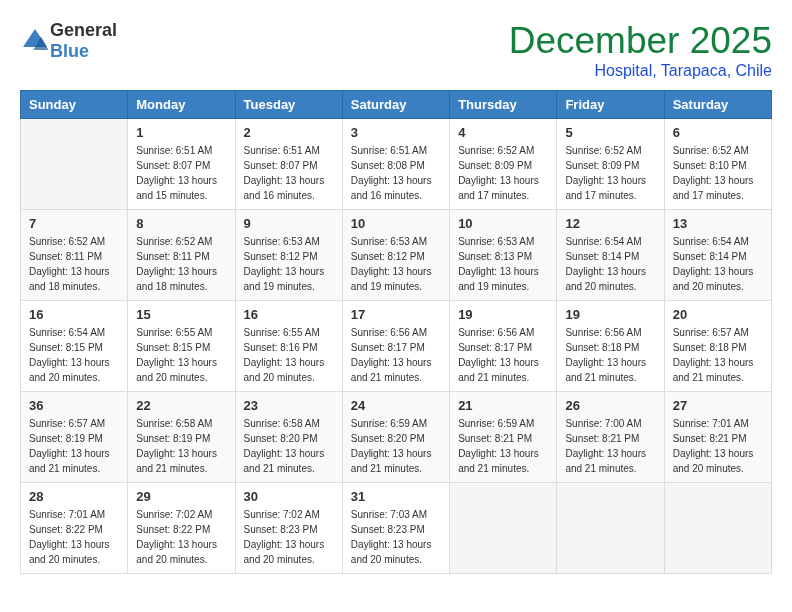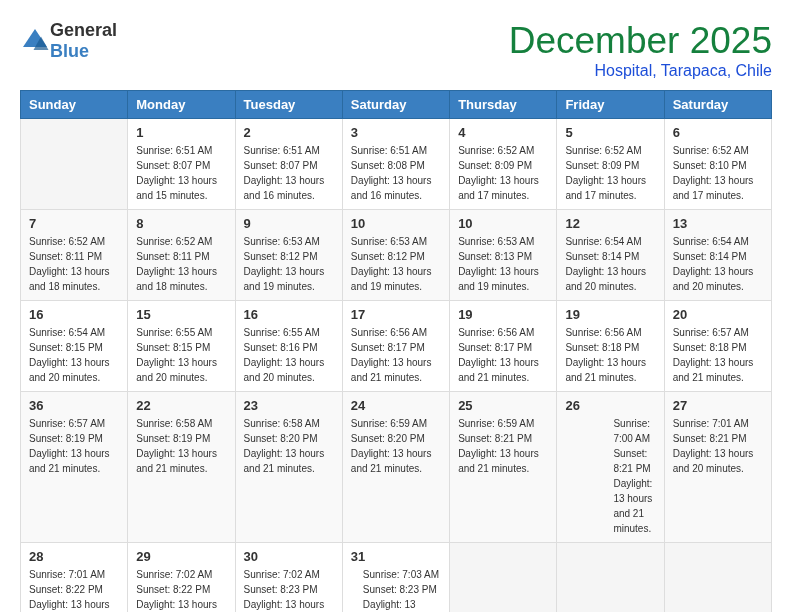--- a/index.html
+++ b/index.html
@@ -291,29 +291,29 @@
 and 21 minutes.</div>
         </td>
         <td>
           <span class="day-number">24</span>
           <div class="day-info" style="white-space: pre-line;">Sunrise: 6:59 AM
 Sunset: 8:20 PM
 Daylight: 13 hours
 and 21 minutes.</div>
         </td>
         <td>
-          <span class="day-number">25</span>
+          <span class="day-number">21</span>
           <div class="day-info" style="white-space: pre-line;">Sunrise: 6:59 AM
 Sunset: 8:21 PM
 Daylight: 13 hours
 and 21 minutes.</div>
         </td>
         <td>
           <span class="day-number">26</span>
-          <div class="day-info" style="white-space: pre-line; margin-left: 48px;">Sunrise: 7:00 AM
+          <div class="day-info" style="white-space: pre-line;">Sunrise: 7:00 AM
 Sunset: 8:21 PM
 Daylight: 13 hours
 and 21 minutes.</div>
         </td>
         <td>
           <span class="day-number">27</span>
           <div class="day-info" style="white-space: pre-line;">Sunrise: 7:01 AM
 Sunset: 8:21 PM
 Daylight: 13 hours
 and 20 minutes.</div>
@@ -336,21 +336,21 @@
         </td>
         <td>
           <span class="day-number">30</span>
           <div class="day-info" style="white-space: pre-line;">Sunrise: 7:02 AM
 Sunset: 8:23 PM
 Daylight: 13 hours
 and 20 minutes.</div>
         </td>
         <td>
           <span class="day-number">31</span>
-          <div class="day-info" style="white-space: pre-line; margin-left: 12px;">Sunrise: 7:03 AM
+          <div class="day-info" style="white-space: pre-line;">Sunrise: 7:03 AM
 Sunset: 8:23 PM
 Daylight: 13 hours
 and 20 minutes.</div>
         </td>
         <td class="empty-cell"></td>
         <td class="empty-cell"></td>
         <td class="empty-cell"></td>
       </tr>
     </tbody>
 </table>

